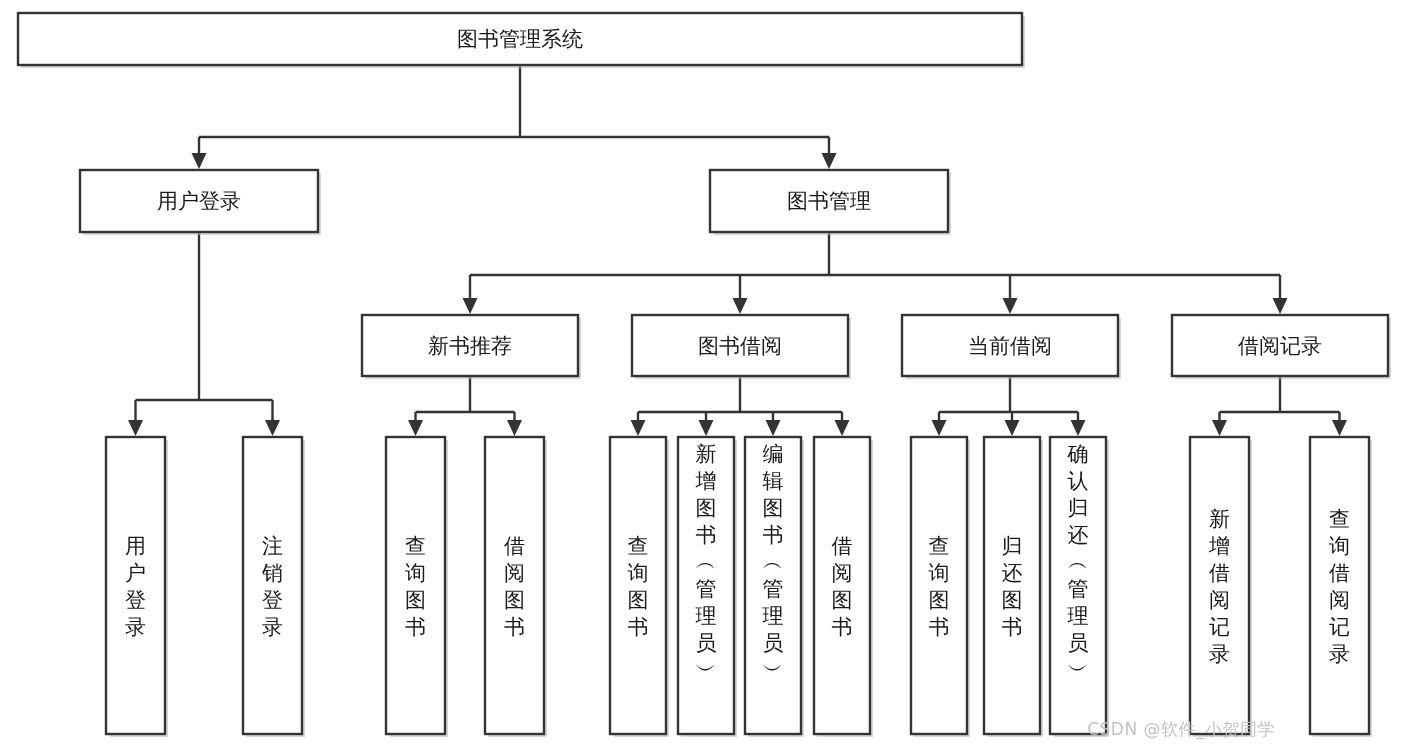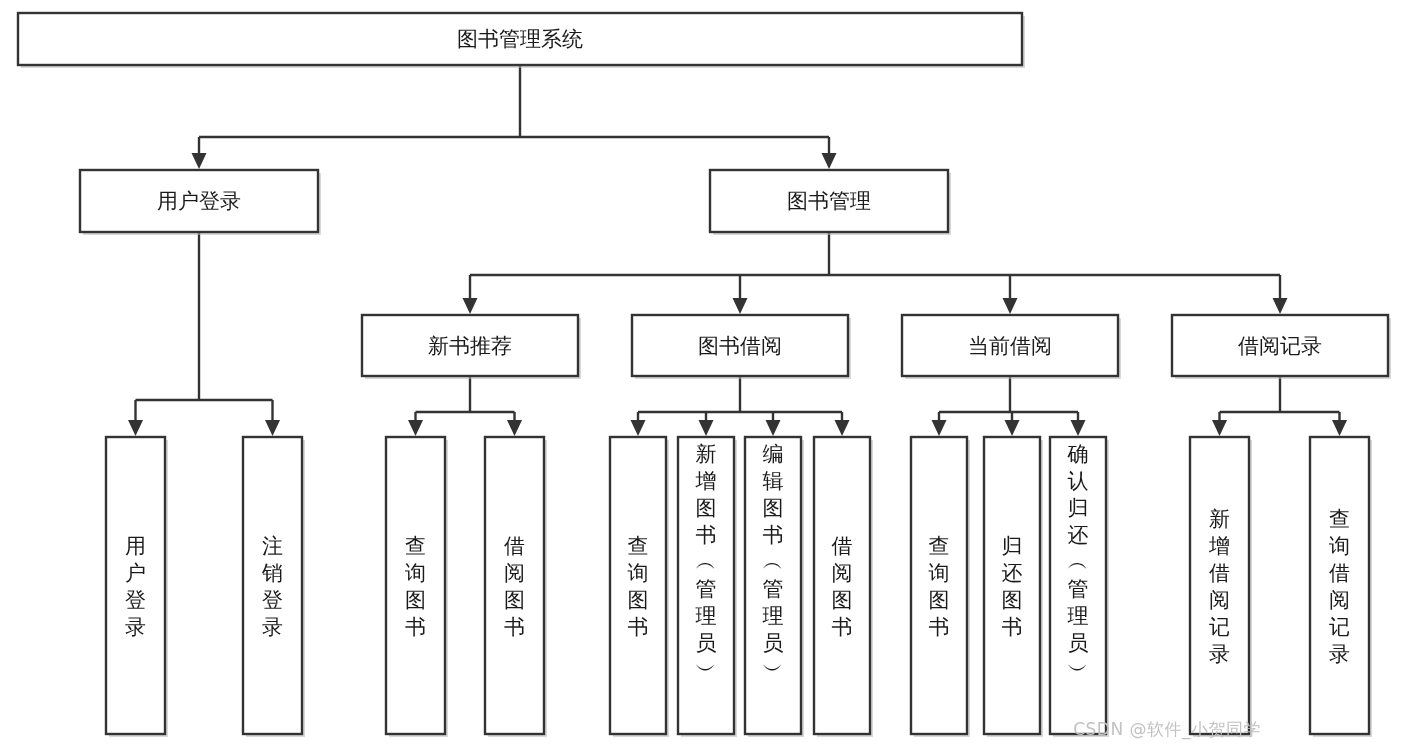--- a/index.html
+++ b/index.html
@@ -53,21 +53,21 @@
     dominant-baseline: middle;
   }
   .node-label-v {
     font-family: "DejaVu Sans", "Liberation Sans", sans-serif;
     font-size: 21px;
     fill: #1a1a1a;
     text-anchor: middle;
   }
   .watermark {
     position: absolute;
-    right: 14px;
+    right: 0;
     bottom: 6px;
     font-family: "DejaVu Sans", "Liberation Sans", sans-serif;
     font-size: 17px;
     color: #c2c2c2;
     white-space: nowrap;
     letter-spacing: 0.5px;
   }
 </style>
 </head>
 <body>

